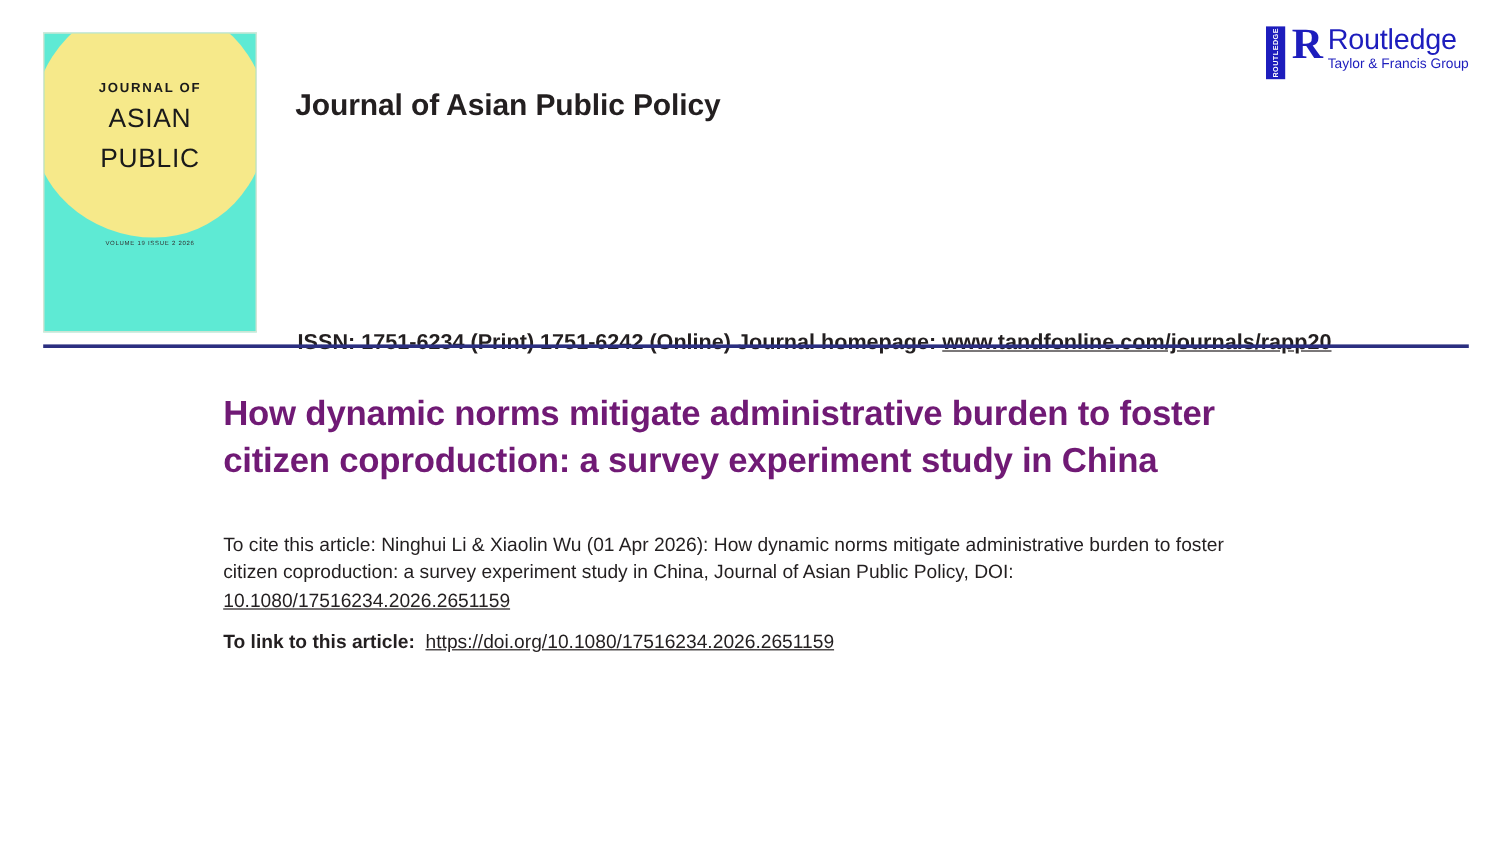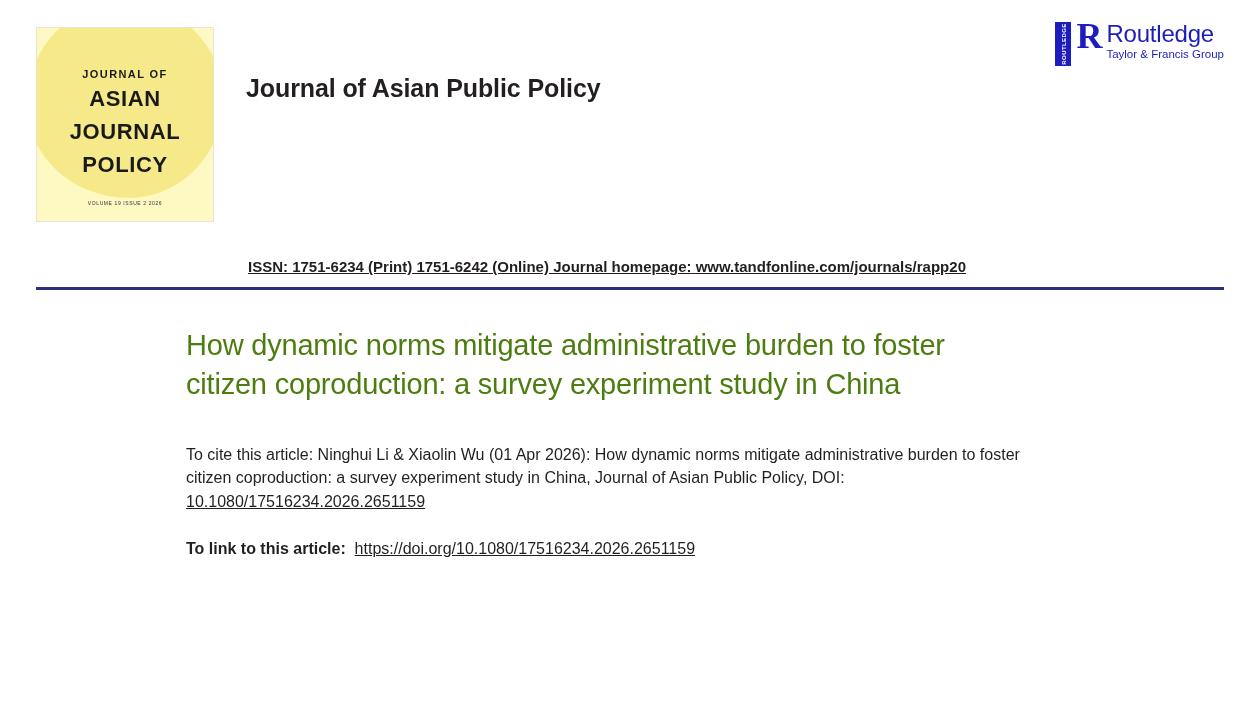--- a/index.html
+++ b/index.html
@@ -20,22 +20,22 @@
   .header {
     position: relative;
     height: 258px;
   }
 
   .cover-wrap {
     position: absolute;
     left: 36px;
     top: 27px;
     width: 178px;
-    height: 195px;
-    background: #fef9c3;
+    height: 250px;
+    background: #5eead4;
     border: 1px solid #e8e4d4;
     box-sizing: border-box;
     overflow: hidden;
   }
   .cover-blob {
     position: absolute;
     left: 50%;
     top: -26px;
     transform: translateX(-50%);
     width: 196px;
@@ -51,21 +51,21 @@
     text-align: center;
     color: #1a1a1a;
   }
   .cover-line0 {
     font-size: 11px;
     font-weight: bold;
     letter-spacing: 1.4px;
   }
   .cover-line-big {
     font-size: 22px;
-    font-weight: bold;
+    font-weight: normal;
     letter-spacing: 0.6px;
     line-height: 1.32;
     margin-top: 4px;
   }
   .cover-vol {
     position: absolute;
     left: 0;
     right: 0;
     top: 172px;
     text-align: center;
@@ -156,25 +156,24 @@
   }
   .routledge .rl-text .rl-sub {
     color: #1d1dbd;
     font-size: 11.5px;
     line-height: 1.5;
   }
 
   .issn-line {
     position: absolute;
     left: 248px;
-    top: 258px;
-    font-size: 15px;
-    font-weight: bold;
-    color: #231f20;
-    text-decoration: underline;
+    top: 275px;
+    font-size: 18px;
+    font-weight: bold;
+    color: #231f20;
   }
   .issn-line a {
     color: #231f20;
     text-decoration: underline;
   }
 
   .rule {
     position: absolute;
     left: 36px;
     right: 24px;
@@ -185,23 +184,23 @@
 
   
   .article {
     position: absolute;
     left: 186px;
     top: 326px;
     width: 850px;
   }
   .article-title {
     font-size: 29px;
-    font-weight: normal;
+    font-weight: bold;
     line-height: 1.33;
-    color: #4d7c0f;
+    color: #701a75;
     letter-spacing: -0.2px;
     max-width: 830px;
   }
   .authors {
     margin-top: 46px;
     font-size: 18.5px;
     font-weight: bold;
     color: #231f20;
   }
   .cite-block {
@@ -211,21 +210,21 @@
     color: #231f20;
     max-width: 835px;
   }
   .cite-block b {
     font-weight: normal;
   }
   .cite-block a {
     color: #231f20;
   }
   .link-block {
-    margin-top: 27px;
+    margin-top: 14px;
     font-size: 16px;
     color: #231f20;
   }
   .link-block b {
     font-weight: bold;
   }
   .link-block a {
     color: #231f20;
     text-decoration: underline;
   }
@@ -233,22 +232,21 @@
 </head>
 <body>
 
 <div class="header">
 
   <div class="cover-wrap">
     <div class="cover-blob"></div>
     <div class="cover-text">
       <div class="cover-line0">JOURNAL OF</div>
       <div class="cover-line-big">ASIAN</div>
-      <div class="cover-line-big">JOURNAL</div>
-      <div class="cover-line-big">POLICY</div>
+      <div class="cover-line-big">PUBLIC</div>
     </div>
     <div class="cover-vol">VOLUME 19 ISSUE 2 2026</div>
   </div>
 
   <div class="journal-title">Journal of Asian Public Policy</div>
 
   <div class="routledge">
     <div class="spine">
         <span>ROUTLEDGE</span>
       </div>

